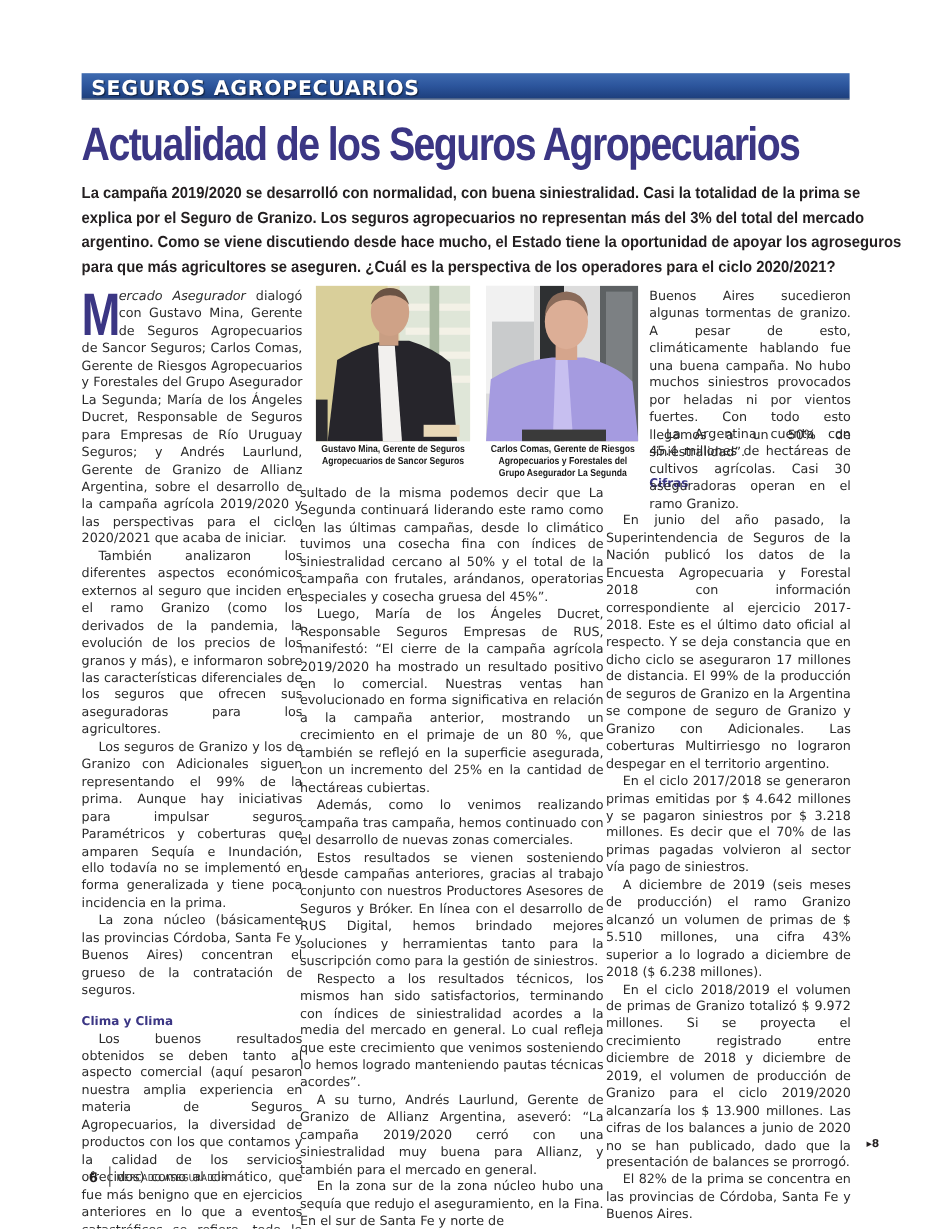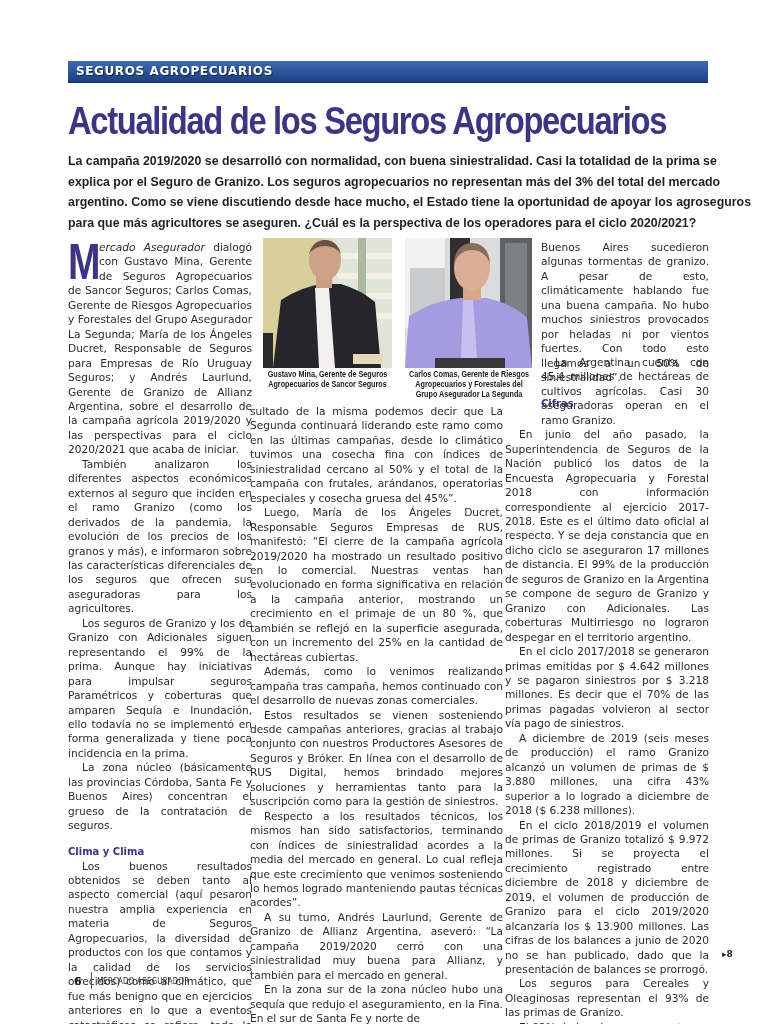--- a/index.html
+++ b/index.html
@@ -6,21 +6,21 @@
   html, body { width: 777px; height: 1024px; background: #ffffff; overflow: hidden; }
   body { position: relative; font-family: "DejaVu Sans", sans-serif; color: #231f20; }
 
   .section-bar {
     position: absolute; left: 68px; top: 61px; width: 640px; height: 22px;
     background: linear-gradient(to bottom, #3f6bb0 0%, #2c559c 50%, #1d3f7d 100%);
     border-bottom: 1px solid #15305f;
   }
   .section-bar span {
     position: absolute; left: 8px; top: 3px;
-    font-family: "DejaVu Sans", sans-serif; font-weight: bold; font-size: 12px;
+    font-family: "DejaVu Sans", sans-serif; font-weight: bold; font-size: 17px;
     color: #ffffff; letter-spacing: 0.6px;
     text-shadow: 1px 1px 1px rgba(0,0,0,0.55);
   }
 
   .title {
     position: absolute; left: 68px; top: 98px; width: 660px;
     font-family: "Liberation Sans", sans-serif; font-weight: bold;
     font-size: 39px; line-height: 46px; color: #3b3684;
     letter-spacing: -1.6px; transform: scaleX(0.84); transform-origin: left top;
     white-space: nowrap;
@@ -163,23 +163,22 @@
 
 <div class="col col3">
   <p>Buenos Aires sucedieron algunas tormentas de granizo. A pesar de esto, climáticamente hablando fue una buena campaña. No hubo muchos siniestros provocados por heladas ni por vientos fuertes. Con todo esto llegamos a un 50% de siniestralidad”.</p>
   <h3 class="subhead">Cifras</h3>
 </div>
 
 <div class="col col3b">
   <p class="ind" style="padding-left:36px;">La Argentina cuenta con 45.4 millones de hectáreas de cultivos agrícolas. Casi 30 aseguradoras operan en el ramo Granizo.</p>
   <p class="ind">En junio del año pasado, la Superintendencia de Seguros de la Nación publicó los datos de la Encuesta Agropecuaria y Forestal 2018 con información correspondiente al ejercicio 2017-2018. Este es el último dato oficial al respecto. Y se deja constancia que en dicho ciclo se aseguraron 17 millones de distancia. El 99% de la producción de seguros de Granizo en la Argentina se compone de seguro de Granizo y Granizo con Adicionales. Las coberturas Multirriesgo no lograron despegar en el territorio argentino.</p>
   <p class="ind">En el ciclo 2017/2018 se generaron primas emitidas por $ 4.642 millones y se pagaron siniestros por $ 3.218 millones. Es decir que el 70% de las primas pagadas volvieron al sector vía pago de siniestros.</p>
-  <p class="ind">A diciembre de 2019 (seis meses de producción) el ramo Granizo alcanzó un volumen de primas de $ 3.880 millones, una cifra 43% superior a lo logrado a diciembre de 2018 ($ 6.238 millones).</p>
+  <p class="ind">A diciembre de 2019 (seis meses de producción) el ramo Granizo alcanzó un volumen de primas de $ 5.510 millones, una cifra 43% superior a lo logrado a diciembre de 2018 ($ 6.238 millones).</p>
   <p class="ind">En el ciclo 2018/2019 el volumen de primas de Granizo totalizó $ 9.972 millones. Si se proyecta el crecimiento registrado entre diciembre de 2018 y diciembre de 2019, el volumen de producción de Granizo para el ciclo 2019/2020 alcanzaría los $ 13.900 millones. Las cifras de los balances a junio de 2020 no se han publicado, dado que la presentación de balances se prorrogó.</p>
-  <p class="ind">Los seguros para Cereales y Oleaginosas representan el 93% de las primas de Granizo.</p>
   <p class="ind">El 82% de la prima se concentra en las provincias de Córdoba, Santa Fe y Buenos Aires.</p>
 
 </div>
 
 <div class="continue">▸8</div>
 
 <div class="footer-num">6</div>
 <div class="footer-sep"></div>
 <div class="footer-name">MERCADO ASEGURADOR</div>
 

